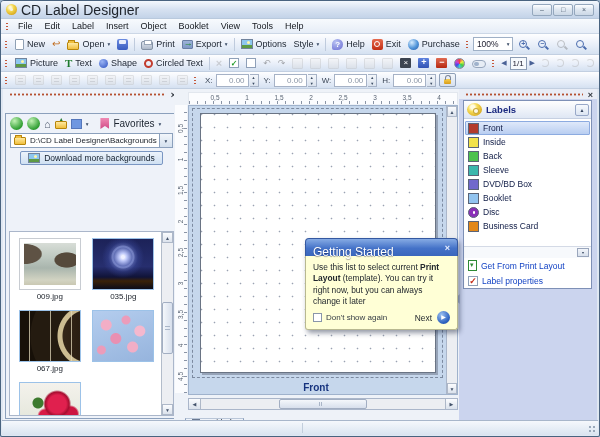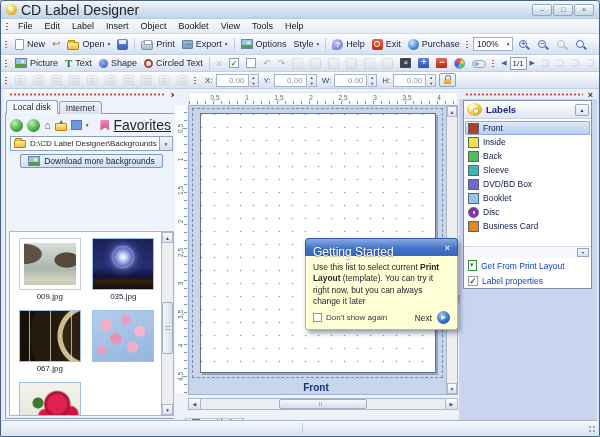--- a/index.html
+++ b/index.html
@@ -94,21 +94,21 @@
   .navbar{display:flex;align-items:center;gap:4px;padding:3px 4px 2px;}
   .navball{width:13px;height:13px;border-radius:50%;color:#fff;font-size:6px;text-align:center;line-height:13px;flex:none;
            background:radial-gradient(circle at 35% 30%,#c2f2b4,#2f9e32 70%,#1c7020);}
   .i-home{font-size:11px;color:#5a6578;line-height:12px;}
   .i-folderup{width:12px;height:8px;background:linear-gradient(#ffe9a0,#f0bf3e);border:1px solid #b8860b;border-radius:1px;position:relative;margin-top:3px;}
   .i-folderup::after{content:'▲';position:absolute;top:-6px;left:3px;font-size:5px;color:#1f7a28;}
   .i-views{width:11px;height:10px;border:1px solid #5577bb;
            background:linear-gradient(#6f97e0,#6f97e0),repeating-linear-gradient(0deg,#fff 0 1px,transparent 1px 4px),repeating-linear-gradient(90deg,#fff 0 1px,transparent 1px 4px);
            background-color:#6f97e0;}
   .i-fav{width:9px;height:11px;background:linear-gradient(#f08ab4,#d04a86);clip-path:polygon(0 0,100% 0,100% 100%,50% 72%,0 100%);}
-  .navlabel{font-size:14px;color:#1c2430;text-decoration:underline;}
+  .navlabel{font-size:10px;color:#1c2430;}
   .combo{display:flex;align-items:center;height:15px;margin:1px 4px 3px;border:1px solid #8ba0bc;background:#fff;}
   .combo .i-folder{margin-left:3px;margin-top:0;}
   .combo-text{flex:1;font-size:8px;color:#20262e;padding-left:4px;white-space:nowrap;overflow:hidden;}
   .combo-btn{width:13px;height:100%;border-left:1px solid #8ba0bc;background:linear-gradient(#f2f6fb,#d4e0ee);
              display:flex;align-items:center;justify-content:center;flex:none;}
   .info{font-size:8.2px;color:#2c3440;text-align:center;line-height:1.28;padding:2px 6px 3px;}
   .dlbtn{display:flex;align-items:center;gap:4px;margin:0 auto 4px;width:max-content;border:1px solid #7a96c2;border-radius:2px;
          background:linear-gradient(#ecf3fb,#cfe0f2);font-size:8.5px;color:#14202e;padding:1px 7px;}
   .thumbs{position:absolute;left:3px;right:3px;top:117px;bottom:2px;border:1px solid #aab6ca;background:#fff;overflow:hidden;}
   .tgrid{display:grid;grid-template-columns:1fr 1fr;gap:9px 2px;padding:6px 14px 0 4px;}
@@ -481,24 +481,20 @@
       </span>
   </div>
 
   <div class="client">
 
     <div class="lpanel">
       <div class="phead">
         <span class="pdots"></span>
         <span class="pclose">×</span>
       </div>
-      <div class="ltabs">
-        <span class="ltab active">Local disk</span>
-        <span class="ltab">Internet</span>
-      </div>
       <div class="lbody">
         <div class="navbar">
           <span class="navball"></span>
           <span class="navball"></span>
           <span class="mi i-home">⌂</span>
           <span class="mi i-folderup"></span>
           <span class="mi i-views"></span>
           <span class="dd">▾</span>
           <span class="mi i-fav" style="margin-left:8px;"></span>
           <span class="navlabel">Favorites</span>

